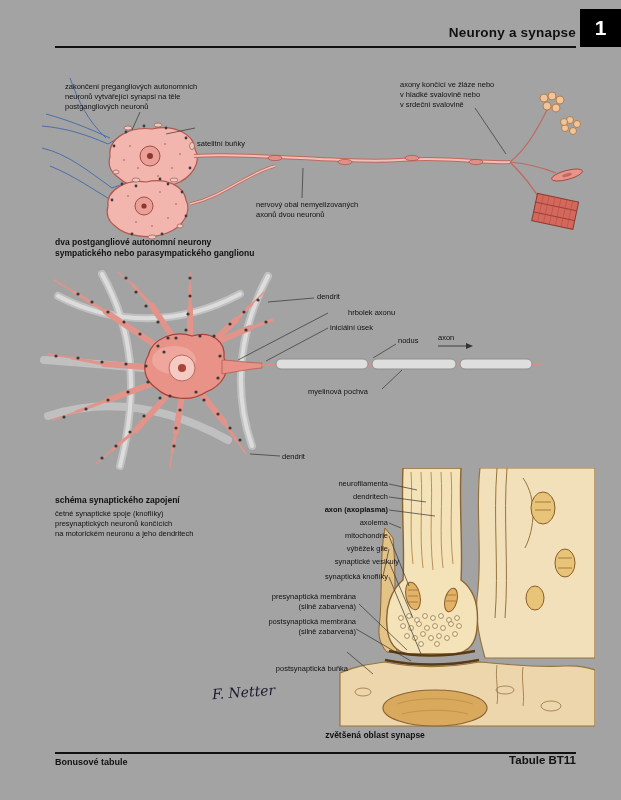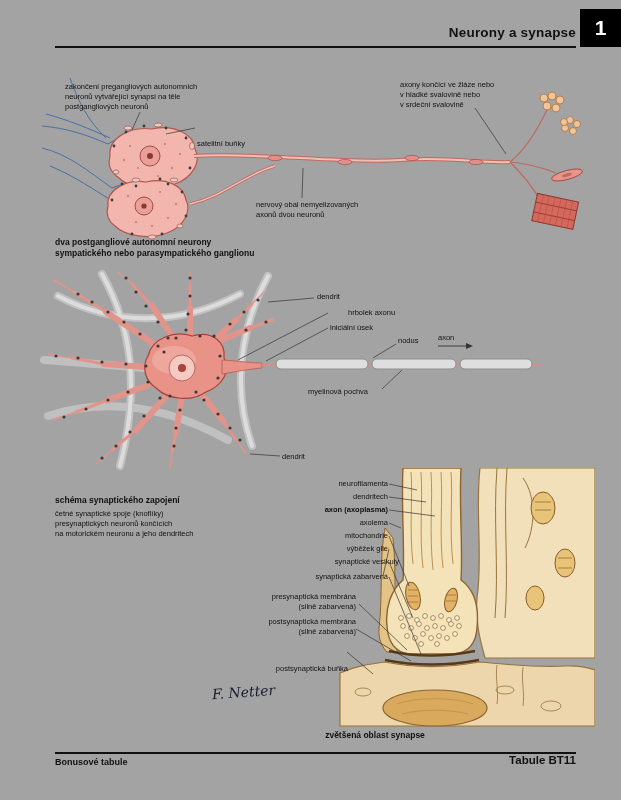--- a/index.html
+++ b/index.html
@@ -416,21 +416,21 @@
     </g>
   </svg>
 
   <div class="label right" style="right:233px; top:479px;margin-left:24px;">neurofilamenta</div>
   <div class="label right" style="right:233px; top:492px;">dendritech</div>
   <div class="label right" style="right:233px; top:505px;font-weight:bold;">axon (axoplasma)</div>
   <div class="label right" style="right:233px; top:518px;">axolema</div>
   <div class="label right" style="right:233px; top:531px;">mitochondrie</div>
   <div class="label right" style="right:233px; top:544px;">výběžek glie</div>
   <div class="label right" style="right:222px; top:557px;">synaptické vesikuly</div>
-  <div class="label right" style="right:233px; top:572px;">synaptická zabarvená</div>
+  <div class="label right" style="right:233px; top:572px;">synaptická knoflíky</div>
   <div class="label right" style="right:265px; top:592px;">presynaptická membrána
 (silně zabarvená)</div>
   <div class="label right" style="right:265px; top:617px;">postsynaptická membrána
 (silně zabarvená)</div>
   <div class="label right" style="right:273px; top:664px;">postsynaptická buňka</div>
 
   <div class="signature">F. Netter</div>
   <div class="cap fig3-caption">zvětšená oblast synapse</div>
 
   <div class="rule" style="top:752px;"></div>

